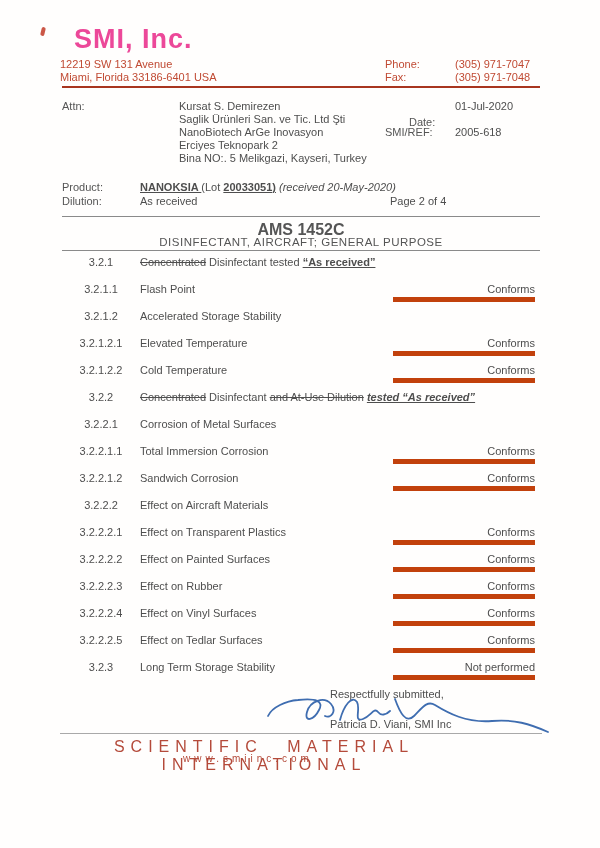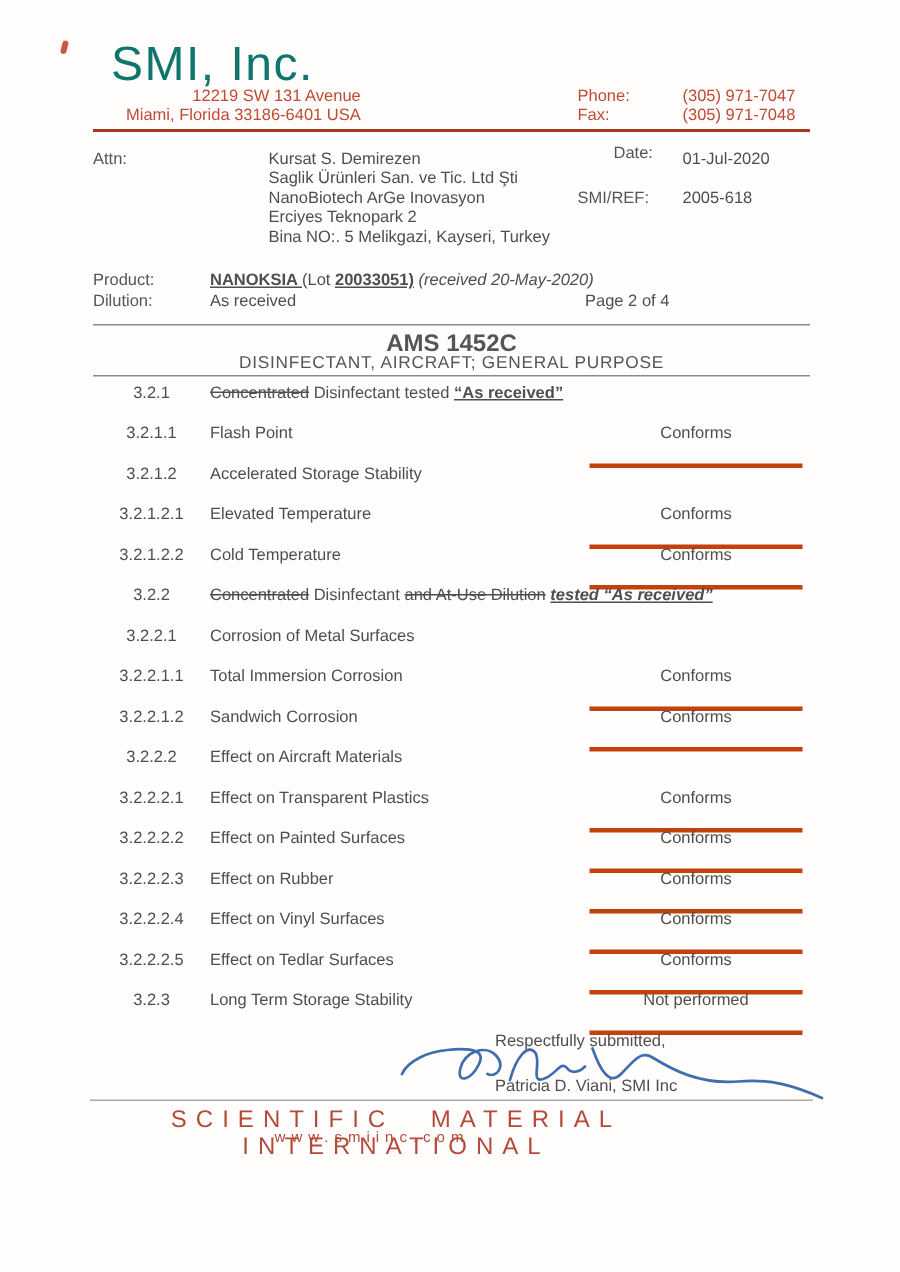--- a/index.html
+++ b/index.html
@@ -5,21 +5,21 @@
   html,body { margin:0; padding:0; background:#e8e8e8; }
   .page {
     position:relative; width:600px; height:848px; margin:0 auto;
     background:#fffefd; overflow:hidden;
     font-family:"Liberation Sans","DejaVu Sans",sans-serif;
     font-size:11px; color:#4e4e4e;
   }
   .abs { position:absolute; }
 
   
-  .company { font-size:32px; letter-spacing:1px; color:#0f766e; font-weight:400; }
+  .company { font-size:27px; letter-spacing:1px; color:#ec4899; font-weight:700; }
   .addr { color:#c04a33; line-height:13px; }
   .contact { color:#c04a33; line-height:13px; }
   .contact .lbl { display:inline-block; width:70px; }
   .header-rule { height:2px; background:#a8351f; }
 
   
   .lines div { line-height:13px;margin-left:39px; }
   .metalabel { color:#555; }
   .seg-bold { font-weight:bold;text-decoration:underline; }
   .seg-italic { font-style:italic; }
@@ -30,58 +30,58 @@
   .spec-title { width:478px; text-align:center; font-weight:bold; font-size:16px; color:#555; }
   .spec-subtitle { width:478px; text-align:center; font-size:11.5px; color:#555; letter-spacing:0.5px; }
 
   
   .ttable { width:478px; }
   .trow { position:relative; height:27px; }
   .tnum { display:inline-block; width:78px; vertical-align:top;text-align:center; }
   .tdesc { }
   .tres {
     position:absolute; left:331px; top:0; width:142px;
-    text-align:center; border-bottom:3px solid #c2410c; padding-bottom:14px;
+    text-align:right; border-bottom:5px solid #c2410c; padding-bottom:2px;
   }
 
   
   .sig-text { color:#4e4e4e; }
   .divider { height:1px; background:#a9a9a9; }
   .footer1 { width:488px; text-align:center; color:#b44a3a; font-size:16px; letter-spacing:6px; word-spacing:14px;padding-left:20px; }
   .footer2 { width:496px; text-align:center; color:#b44a3a; font-size:10px; letter-spacing:4px; }
 
   .artifact { width:4px; height:9px; background:#c23a27; transform:rotate(14deg); border-radius:2px; opacity:.85; }
 </style>
 </head>
 <body>
 
 <div class="page">
 
   <div class="abs artifact" style="left:41px; top:27px;"></div>
 
   <div class="abs company" style="left:74px; top:24px;">SMI, Inc.</div>
-  <div class="abs addr" style="left:84px; top:58px;text-align:right;">
+  <div class="abs addr" style="left:60px; top:58px;">
     <div>12219 SW 131 Avenue</div>
     <div>Miami, Florida 33186-6401   USA</div>
   </div>
   <div class="abs contact" style="left:385px; top:58px;">
     <div><span class="lbl">Phone:</span><span>(305) 971-7047</span></div>
     <div><span class="lbl">Fax:</span><span>(305) 971-7048</span></div>
   </div>
   <div class="abs header-rule" style="left:62px; top:86px; width:478px;"></div>
 
   <div class="abs metalabel" style="left:62px; top:100px;">Attn:</div>
   <div class="abs lines" style="left:140px; top:100px;">
       <div>Kursat S. Demirezen</div>
       <div>Saglik Ürünleri San. ve Tic. Ltd Şti</div>
       <div>NanoBiotech ArGe Inovasyon</div>
       <div>Erciyes Teknopark 2</div>
       <div>Bina NO:. 5 Melikgazi, Kayseri, Turkey</div>
     </div>
-  <div class="abs metalabel" style="left:385px; top:96px;padding-left:24px;">Date:</div>
+  <div class="abs metalabel" style="left:385px; top:116px;padding-left:24px;">Date:</div>
   <div class="abs" style="left:455px; top:100px;">01-Jul-2020</div>
   <div class="abs metalabel" style="left:385px; top:126px;">SMI/REF:</div>
   <div class="abs" style="left:455px; top:126px;">2005-618</div>
 
   <div class="abs metalabel" style="left:62px; top:181px;">Product:</div>
   <div class="abs" style="left:140px; top:181px;"><span class="seg-bold">NANOKSIA </span><span>(Lot </span><span class="seg-bold">20033051)</span><span> </span><span class="seg-italic">(received 20-May-2020)</span></div>
   <div class="abs metalabel" style="left:62px; top:195px;">Dilution:</div>
   <div class="abs" style="left:140px; top:195px;">As received</div>
   <div class="abs" style="left:390px; top:195px;">Page 2 of 4</div>
 

